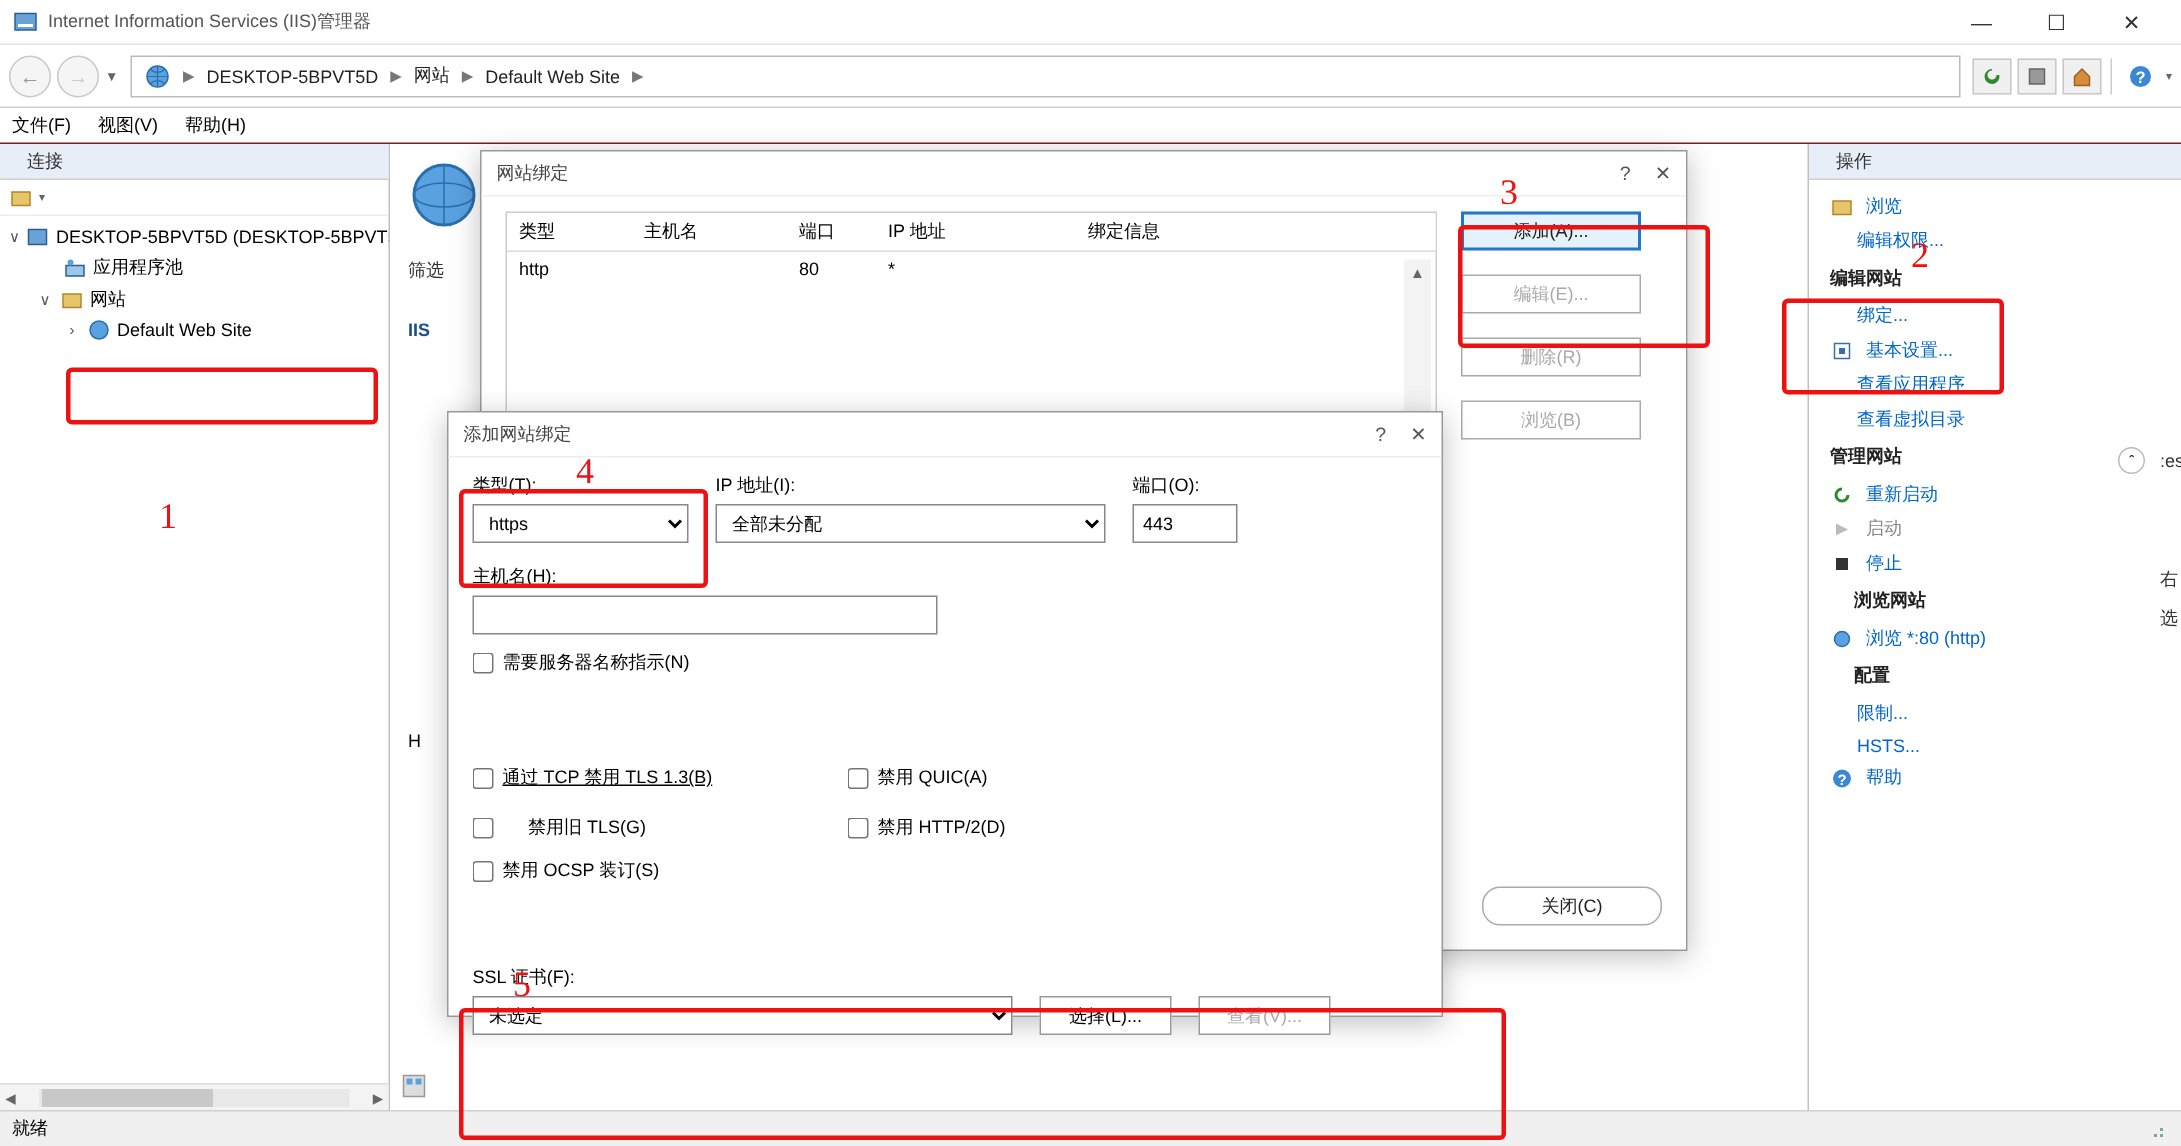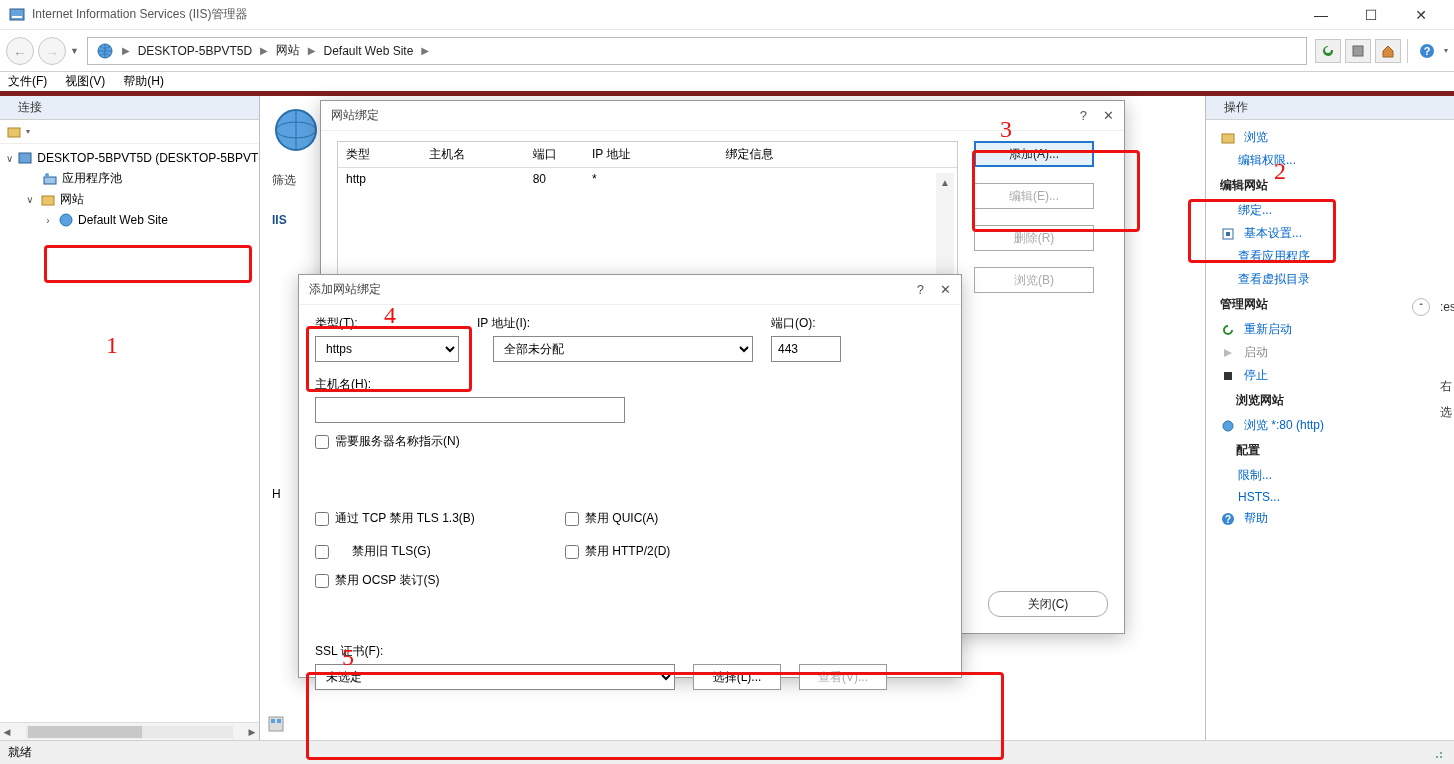--- a/index.html
+++ b/index.html
@@ -17,21 +17,21 @@
 .nav-btn { width: 28px; height: 28px; border: 1px solid #c8c8c8; border-radius: 50%; display: flex; align-items: center; justify-content: center; margin-right: 4px; font-size: 14px; color: #999; background: #f5f5f5; }
 .nav-dropdown { font-size: 9px; color: #666; margin-right: 8px; }
 .breadcrumb-bar { flex: 1; height: 28px; border: 1px solid #bbb; background: #fff; display: flex; align-items: center; padding: 0 4px; }
 .breadcrumb-bar .globe { width:18px; height:18px; margin-right: 4px; }
 .breadcrumb-bar span { margin: 0 4px; color: #222; }
 .breadcrumb-bar .sep { color: #777; font-size: 10px; margin:0 4px; }
 .right-tools { display: flex; gap: 4px; margin-left: 8px; }
 .tool-btn { width: 26px; height: 24px; border: 1px solid #c8c8c8; display:flex; align-items:center; justify-content:center; background: #f0f0f0; }
 
 
-.menubar { height: 24px; display: flex; align-items: center; padding: 0 8px; gap: 18px; border-bottom: 5px solid #7f1d1d; }
+.menubar { height: 24px; display: flex; align-items: center; padding: 0 8px; gap: 18px; border-bottom: 1px solid #7f1d1d; }
 
 
 .main { display: flex; height: calc(100% - 30px - 42px - 24px - 24px); }
 
 
 .panel-left { width: 260px; border-right: 1px solid #c0c0c0; display:flex; flex-direction:column; }
 .panel-header { background: #e7eef7; border-bottom: 1px solid #d0d0d0; padding: 3px 18px; font-weight: normal; color:#333; }
 .panel-toolbar { height: 24px; display:flex; align-items:center; padding:0 6px; gap:4px; border-bottom: 1px solid #eee;}
 .tree { flex:1; padding: 4px 0 4px 6px; overflow:hidden; }
 .tree-node { display:flex; align-items:center; padding: 2px 0; white-space: nowrap; }
@@ -85,21 +85,21 @@
 .bindings-right { width: 150px; padding: 0 0 0 16px; }
 .bindings-scroll { position:absolute; right: 170px; top: 42px; bottom: 64px; width:18px; background:#f3f3f3; display:flex; flex-direction:column; align-items:center; justify-content:space-between; padding:4px 0;}
 .bindings-scroll .arr { font-size:10px; color:#666;}
 
 
 .dlg-addbinding { left: 298px; top: 274px; width: 664px; height: 404px; }
 .dlg-addbinding .row { display:flex; gap: 18px; margin-bottom: 4px;}
 .dlg-addbinding .lbl { margin-bottom: 4px; display:block;}
 .dlg-addbinding select, .dlg-addbinding input[type="text"] { height: 26px; border:1px solid #888; padding: 0 6px; font-family:inherit; font-size:12px; background:#fff;}
 .sel-type { width: 144px; }
-.sel-ip { width: 260px; margin-left: 16px; }
+.sel-ip { width: 260px; }
 .inp-port { width: 70px; }
 .inp-host { width: 310px; }
 .chk { display:flex; align-items:center; gap:6px; margin: 6px 0;}
 .chk input { width:14px; height:14px; }
 .ssl-select { width: 360px; }
 .small-btn { width: 88px; height: 26px; border:1px solid #999; background:#fff; display:flex; align-items:center;justify-content:center;}
 .small-btn.disabled { color:#aaa; }
 
 
 .anno-box { position:absolute; border: 3px solid #e11; border-radius: 4px; pointer-events:none; }
@@ -444,21 +444,21 @@
       <input type="text" class="inp-host" value="" style="">
     </div>
     <div class="chk" style="margin-top:10px;">
         <input type="checkbox" style="">
         <span>需要服务器名称指示(N)</span>
       </div>
 
     <div style="height:48px;"></div>
 
     <div class="row">
-      <div class="chk" style="width:232px;">
+      <div class="chk" style="width:232px;text-decoration:underline;">
           <input type="checkbox" style="">
           <span>通过 TCP 禁用 TLS 1.3(B)</span>
         </div>
       <div class="chk">
           <input type="checkbox" style="">
           <span>禁用 QUIC(A)</span>
         </div>
     </div>
     <div class="row">
       <div class="chk" style="width:232px;gap:23px;">

